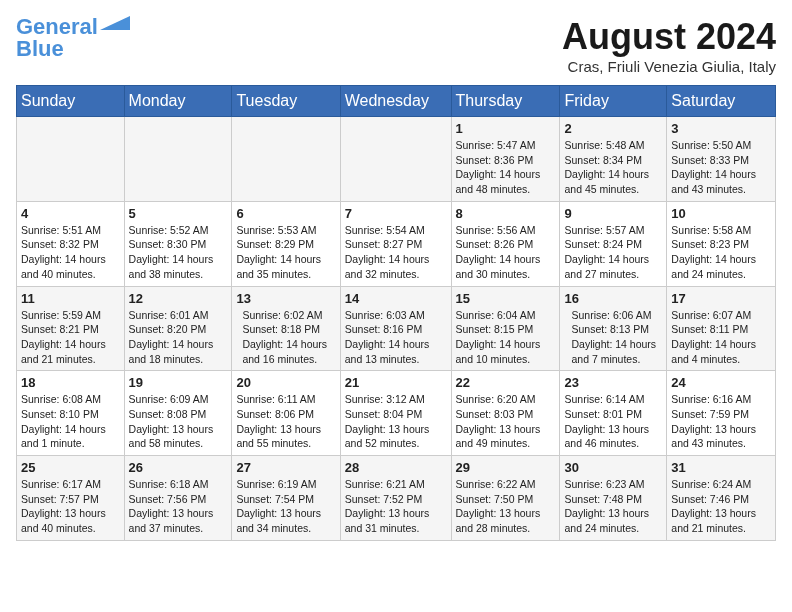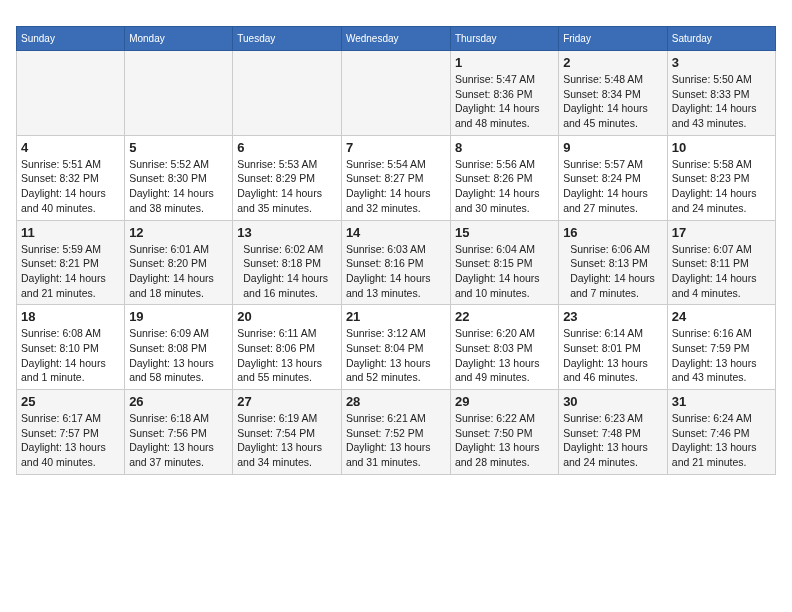--- a/index.html
+++ b/index.html
@@ -51,21 +51,21 @@
     table {
       width: 100%;
       border-collapse: collapse;
       font-size: 11px;
     }
     thead tr th {
       background: #3a6db5;
       color: #fff;
       padding: 6px 4px;
       text-align: left;
-      font-size: 10px;
+      font-size: 16px;
       font-weight: normal;
       border: 1px solid #2a5a9a;
     }
     tbody tr td {
       border: 1px solid #ccc;
       vertical-align: top;
       padding: 4px;
       min-height: 80px;
       height: 80px;
       width: 113px;
@@ -89,20 +89,35 @@
       line-height: 1.4;
     }
     .empty-cell {
       background: #f5f5f5;
     }
   </style>
 </head>
 <body>
 
 <div class="header-area">
+  <div class="logo">
+    <div style="display:flex; align-items:center;">
+      <span class="logo-text">
+        <span>General</span>
+      </span>
+      <svg class="logo-wing" viewBox="0 0 30 14" style="margin-left:2px; margin-top:-8px;">
+        <polygon points="0,14 30,0 30,14" fill="#4a90d9"></polygon>
+      </svg>
+    </div>
+    <span class="logo-text" style="color:#4a90d9; font-size:22px;">Blue</span>
+  </div>
+  <div class="title-area">
+    <div class="month-title">August 2024</div>
+    <div class="location">Cras, Friuli Venezia Giulia, Italy</div>
+  </div>
 </div>
 
 <table>
   <thead>
     <tr id="days-header">
         <th>Sunday</th>
         <th>Monday</th>
         <th>Tuesday</th>
         <th>Wednesday</th>
         <th>Thursday</th>

